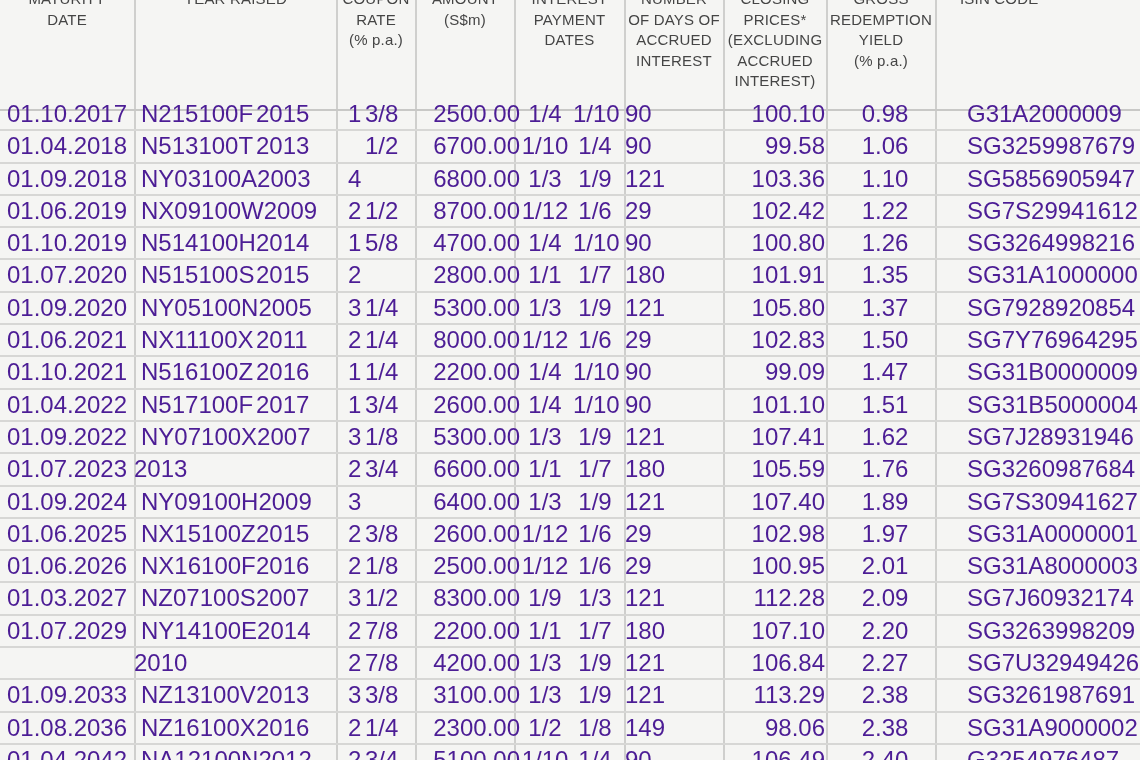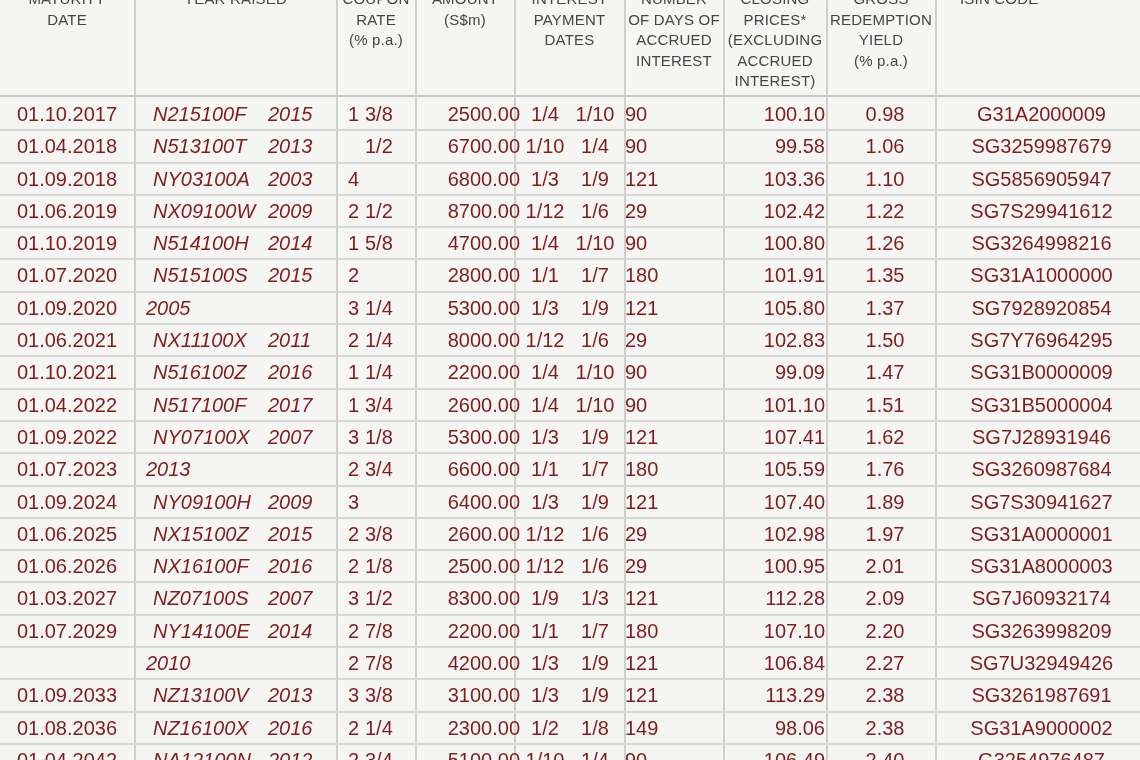--- a/index.html
+++ b/index.html
@@ -13,21 +13,21 @@
   .table-wrap { position: absolute; inset: 0; }
 
   
   .vline { position: absolute; top: 0; bottom: 0; width: 2px; background: #cfcfcd; }
   .v1 { left: 134px; } .v2 { left: 336px; } .v3 { left: 415px; }
   .v4 { left: 514px; } .v5 { left: 624px; } .v6 { left: 723px; }
   .v7 { left: 826px; } .v8 { left: 935px; }
 
   
   .header {
-    position: absolute; top: 0; left: 0; width: 1140px; height: 97px;
+    position: absolute; top: 0; left: 0; width: 1140px; height: 111px;
     border-bottom: 2px solid #c8c8c6;
   }
   .hcell {
     position: absolute; top: -11px;
     font-size: 15px; line-height: 20.5px; letter-spacing: .2px;
     text-align: center; color: #454545; white-space: nowrap;
   }
   .h1 { left: 0;     width: 134px; }
   .h2 { left: 136px; width: 199px; }
   .h3 { left: 337px; width: 78px;  }
@@ -36,25 +36,25 @@
   .h6 { left: 625px; width: 98px;  }
   .h7 { left: 724px; width: 102px; }
   .h8 { left: 827px; width: 108px; }
   .h9 { left: 936px; width: 204px; text-align: left; padding-left: 24px; }
 
   
   .rows { position: absolute; top: 99px; left: 0; width: 1140px; }
   .row {
     position: relative; height: 32.3px;
     border-bottom: 2px solid #d7d7d5;
-    font-size: 20px; color: #7f1d1d;
+    font-size: 24px; color: #4c1d95;
   }
   .c { position: absolute; top: 0; height: 30px; line-height: 30px; white-space: nowrap; }
   .c1 { left: 0;     width: 134px; text-align: center; }
-  .c2 { left: 146px; width: 172px; display: flex; font-style: italic; }
+  .c2 { left: 134px; width: 172px; display: flex; }
   .c2 .code { flex: 1; padding-left: 7px; text-align: left; }
   .c2 .yr   { width: 50px; text-align: left; }
   .c3 { left: 337px; width: 78px; padding-left: 11px; }
   .c3 .cw  { display: inline-block; width: 15px; }
   .c3 .cfr { display: inline-block; margin-left: 2px; }
   .c4 { left: 416px; width: 112px;  text-align: right; padding-right: 8px; }
   .c5 { left: 515px; width: 109px; padding-left: 2px; }
   .c5 .d1 { display: inline-block; width: 56px; text-align: center; }
   .c5 .d2 { display: inline-block; width: 44px; text-align: center; }
   .c6 { left: 625px; width: 98px;  text-align: left; }
@@ -233,20 +233,21 @@
       </div>
       <div class="c c6">180</div>
       <div class="c c7">101.91</div>
       <div class="c c8">1.35</div>
       <div class="c c9">SG31A1000000</div>
     </div>
 
     <div class="row">
       <div class="c c1">01.09.2020</div>
       <div class="c c2">
+        <span class="code">NY05100N</span>
           <span class="yr">2005</span>
       </div>
       <div class="c c3">
         <span class="cw">3</span><span class="cfr">1/4</span>
       </div>
       <div class="c c4">5300.00</div>
       <div class="c c5">
         <span class="d1">1/3</span><span class="d2">1/9</span>
       </div>
       <div class="c c6">121</div>

